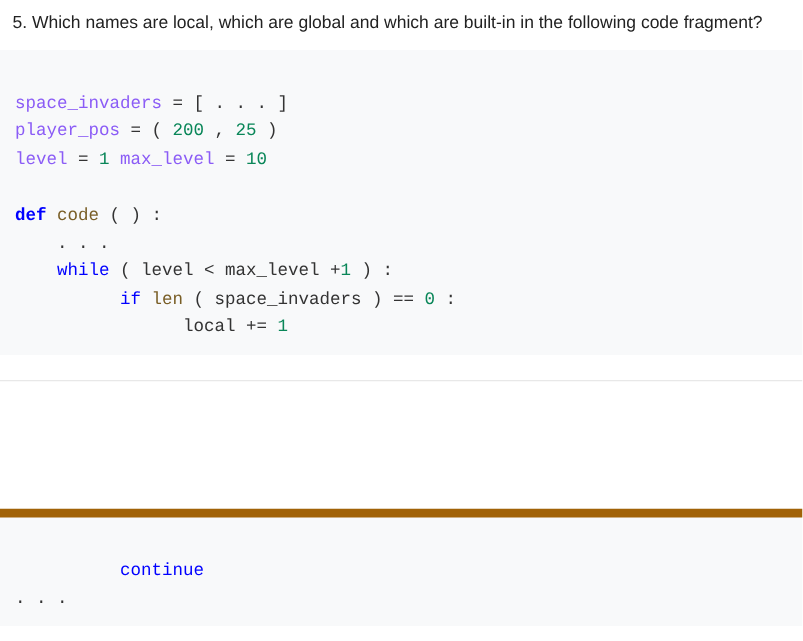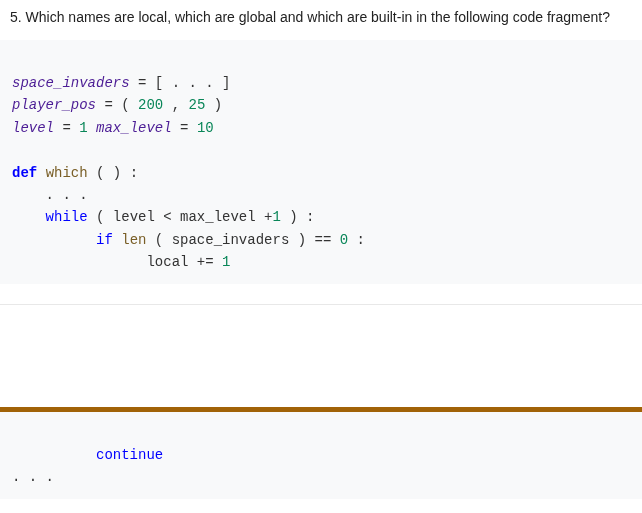--- a/index.html
+++ b/index.html
@@ -18,48 +18,48 @@
       font-family: Consolas, "Courier New", monospace;
       font-size: 14px;
       background: #f8f9fa;
       padding: 10px 12px;
       line-height: 1.6;
       white-space: pre;
       color: #333;
     }
     .code-block.bottom {
       margin-top: 102px;
-      border-top: 5px solid #a16207;
+      border-top: 7px solid #a16207;
       padding-top: 10px;
     }
     .gap-border {
       border-top: 1px solid #e8e8e8;
       margin: 20px 0 0 0;
     }
-    .tok-name { color: #4c1d95; font-style: italic; }
+    .tok-name { color: #8b5cf6; }
     .tok-op   { color: #333; }
     .tok-pun  { color: #333; }
     .tok-num  { color: #098658; text-align: center; }
     .tok-kw   { color: #0000ff; font-family: Liberation Mono, monospace; }
     .tok-fn   { color: #795e26; }
     .tok-def  { color: #0000ff; font-weight: bold; }
   </style>
 </head>
 <body>
 
 <div class="question">
   <span>5. Which names are local, which are global and which are built-in in the following code fragment?</span>
 </div>
 
 <div class="code-block">
 <span><span class="tok-name">space_invaders </span><span class="tok-op">=</span><span class="tok-pun"> [ . . . ]</span></span>
 <span><span class="tok-name">player_pos </span><span class="tok-op">=</span><span class="tok-pun"> ( </span><span class="tok-num">200</span><span class="tok-pun"> , </span><span class="tok-num">25</span><span class="tok-pun"> )</span></span>
 <span><span class="tok-name">level </span><span class="tok-op">=</span><span> </span><span class="tok-num">1</span><span class="tok-name"> max_level </span><span class="tok-op">=</span><span> </span><span class="tok-num">10</span></span>
 <span></span>
-<span><span class="tok-def">def</span><span> </span><span class="tok-fn">which</span><span class="tok-pun"> ( ) :</span></span>
+<span><span class="tok-def">def</span><span> </span><span class="tok-fn">code</span><span class="tok-pun"> ( ) :</span></span>
 <span>    . . .</span>
 <span><span>    </span><span class="tok-kw">while</span><span> ( level &lt; max_level +</span><span class="tok-num">1</span><span class="tok-pun"> ) :</span></span>
 <span><span>          </span><span class="tok-kw">if</span><span> </span><span class="tok-fn">len</span><span> ( space_invaders ) == </span><span class="tok-num">0</span><span class="tok-pun"> :</span></span>
 <span><span>                local += </span><span class="tok-num">1</span></span>
 </div>
 
 <div class="gap-border"></div>
 
 <div class="code-block bottom">
 <span><span>          </span><span class="tok-kw">continue</span></span>

